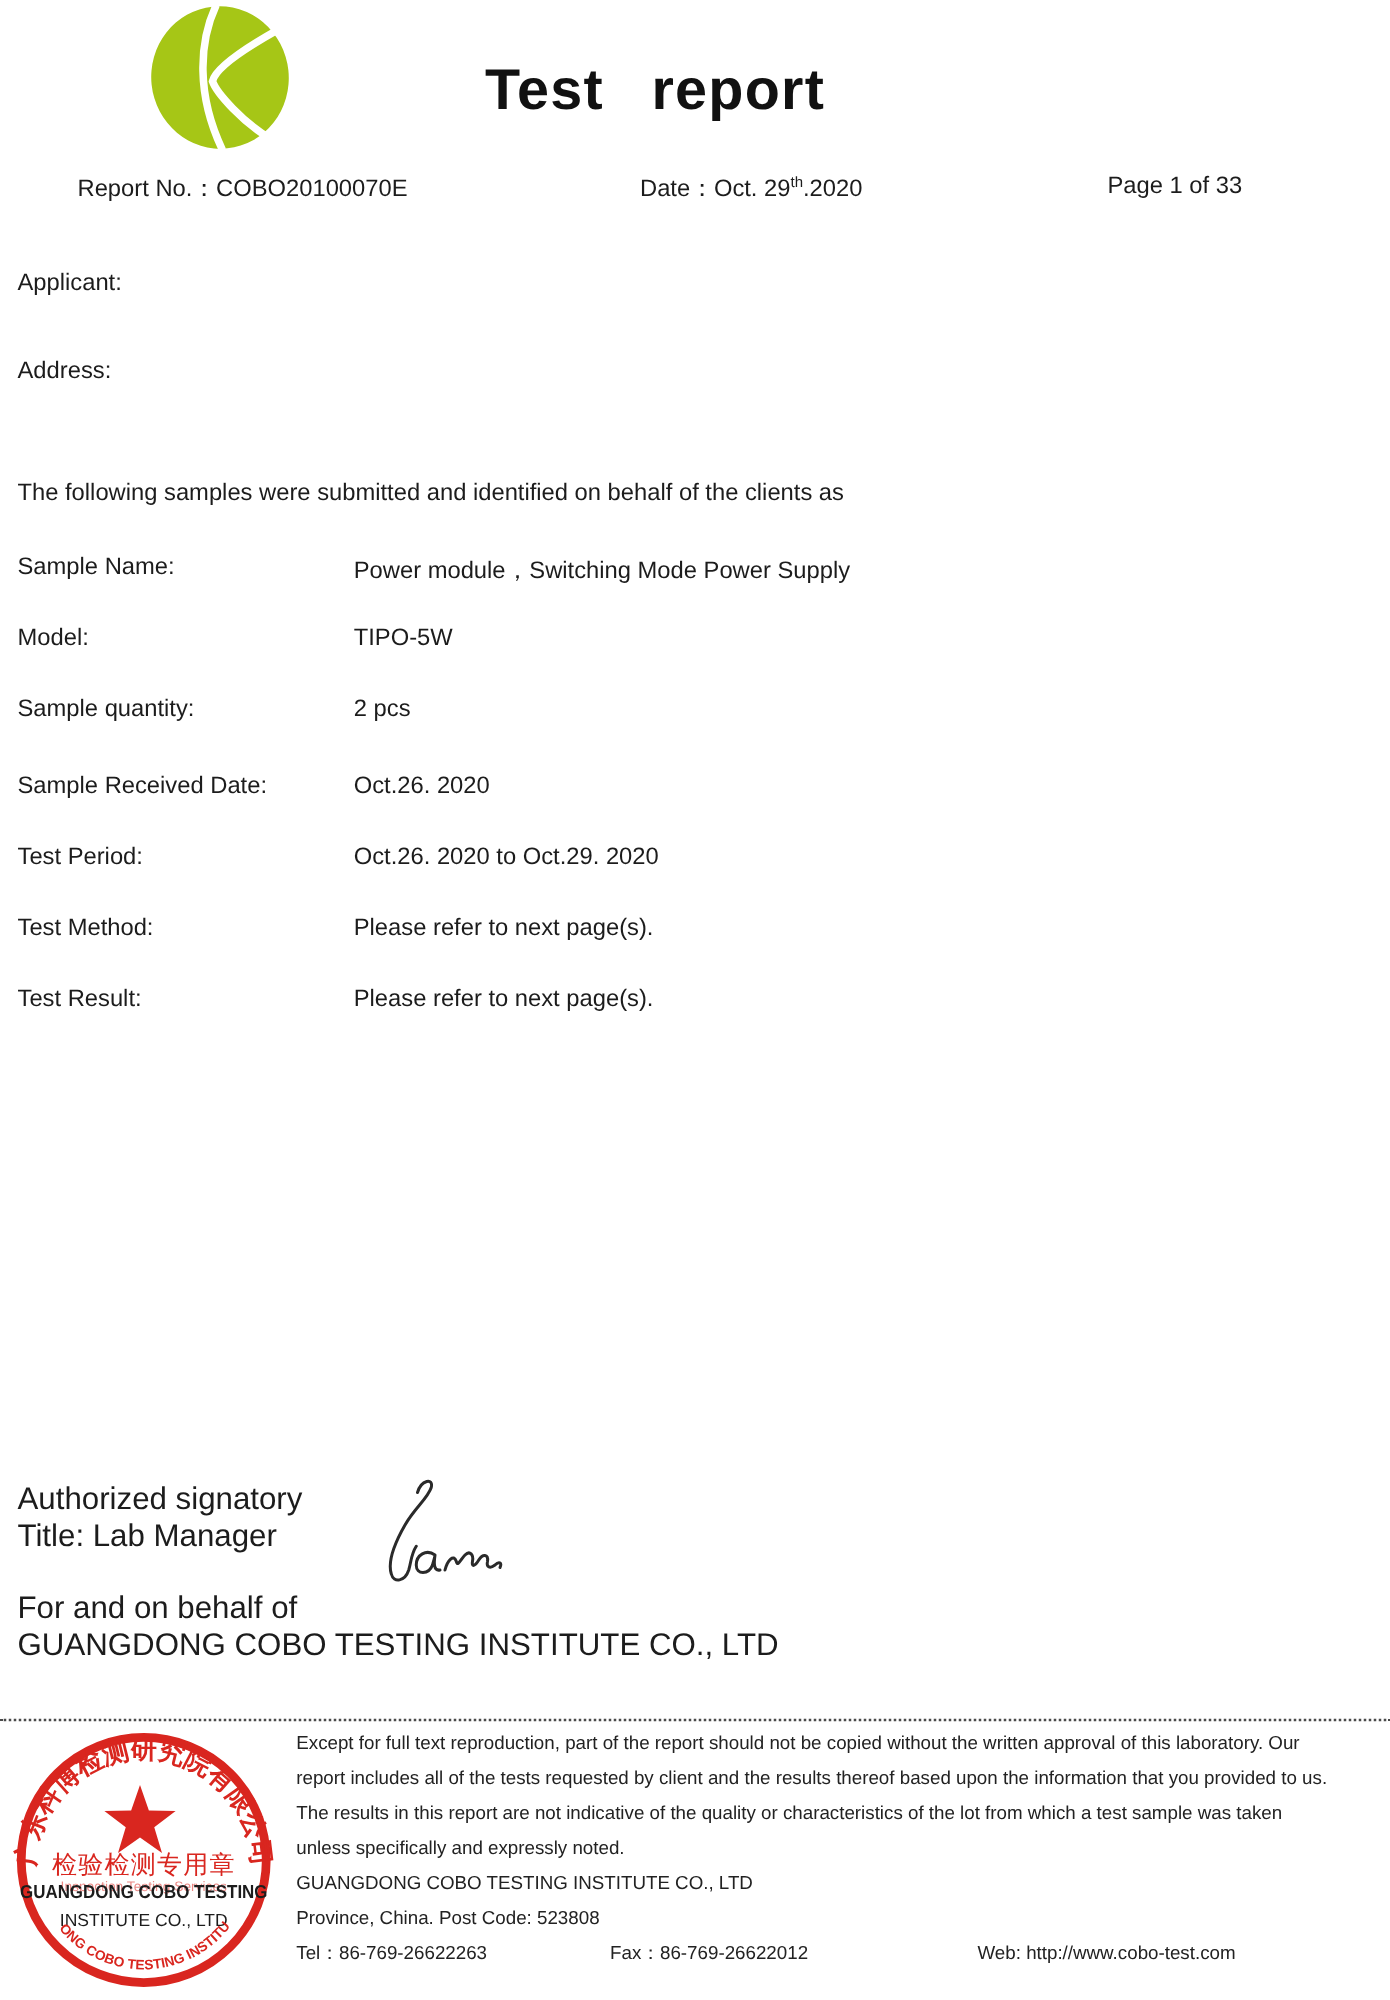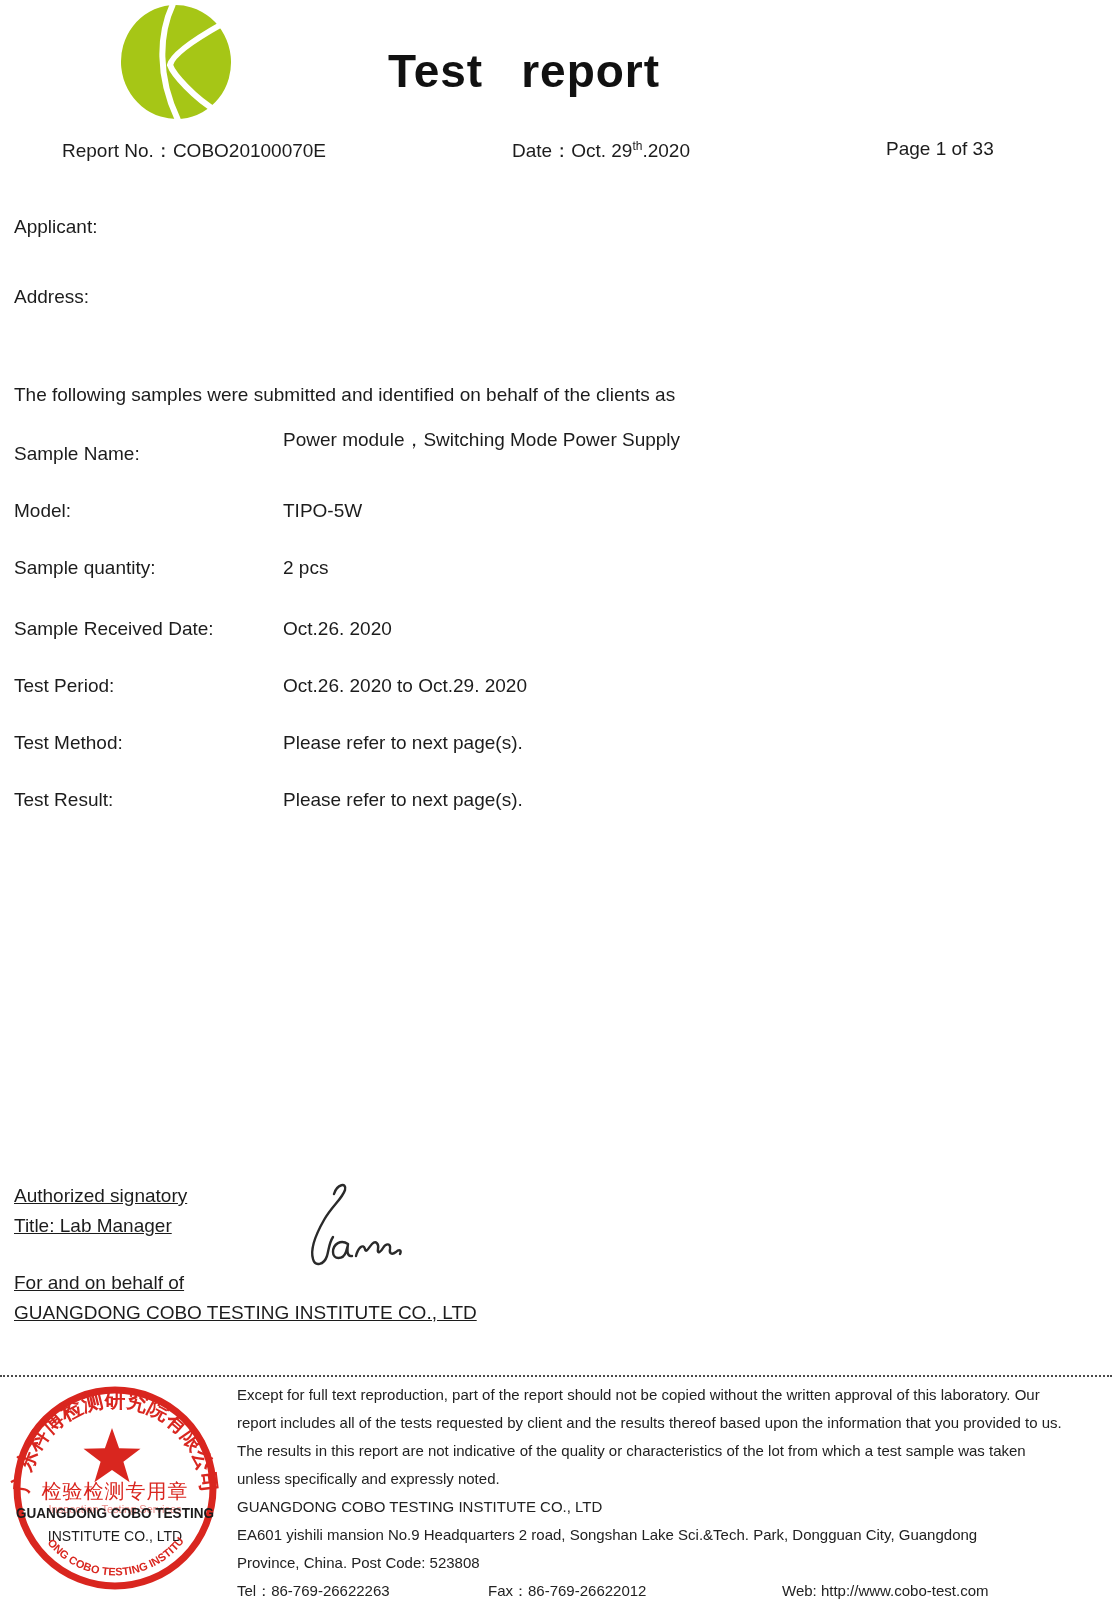--- a/index.html
+++ b/index.html
@@ -13,21 +13,21 @@
     overflow:hidden;
   }
   .abs { position:absolute; }
   .doc-title { top:44px; left:388px; font-size:46px; font-weight:bold; letter-spacing:1px; color:#111; }
   .doc-title .w2 { margin-left:38px; }
   .hdr { top:138px; font-size:19px; }
   .lbl { font-size:19px; color:#1c1c1c; }
   .val { font-size:19px; color:#1c1c1c; }
   sup.th { font-size:12px; vertical-align:super; line-height:0; }
   .intro { top:384px; left:14px; font-size:19px; }
-  .sig-block { font-size:19px;text-decoration:underline; }
+  .sig-block { font-size:25px; }
   .dotted-rule {
     top:1375px; left:0; width:1112px; height:0;
     border-top:2px dotted #4a4a4a;
   }
   .footer-block {
     top:1381px; left:237px; width:860px;
     font-size:15px; line-height:28px; color:#222;
   }
   .footer-contact span { display:inline-block; }
   .footer-contact .tel { width:251px; }
@@ -56,21 +56,21 @@
     <span>Date：</span><span>Oct. 29</span><sup class="th">th</sup><span>.2020</span>
   </div>
   <div class="abs hdr" style="left:886px;">Page 1 of 33</div>
 
   <div class="abs lbl" style="left:14px;  top:216px;">Applicant:</div>
   <div class="abs lbl" style="left:14px;  top:286px;">Address:</div>
 
   <div class="abs intro">The following samples were submitted and identified on behalf of the clients as</div>
 
   <div class="abs lbl" style="left:14px;  top:443px;">Sample Name:</div>
-  <div class="abs val" style="left:283px; top:427px;text-align:right;">Power module，Switching Mode Power Supply</div>
+  <div class="abs val" style="left:283px; top:443px;text-align:right;">Power module，Switching Mode Power Supply</div>
 
   <div class="abs lbl" style="left:14px;  top:500px;">Model:</div>
   <div class="abs val" style="left:283px; top:500px;">TIPO-5W</div>
 
   <div class="abs lbl" style="left:14px;  top:557px;">Sample quantity:</div>
   <div class="abs val" style="left:283px; top:557px;">2 pcs</div>
 
   <div class="abs lbl" style="left:14px;  top:618px;">Sample Received Date:</div>
   <div class="abs val" style="left:283px; top:618px;">Oct.26. 2020</div>
 
@@ -115,20 +115,19 @@
       <textPath href="#arcBottom" startOffset="50%" text-anchor="middle">GUANGDONG COBO TESTING INSTITUTE CO.,L</textPath>
     </text>
   </svg>
 
   <div class="abs footer-block">
     <div>Except for full text reproduction, part of the report should not be copied without the written approval of this laboratory. Our</div>
     <div>report includes all of the tests requested by client and the results thereof based upon the information that you provided to us.</div>
     <div>The results in this report are not indicative of the quality or characteristics of the lot from which a test sample was taken</div>
     <div>unless specifically and expressly noted.</div>
     <div>GUANGDONG COBO TESTING INSTITUTE CO., LTD</div>
-    <div>EA601 yishili mansion No.9 Headquarters 2 road, Songshan Lake Sci.&amp;Tech. Park, Dongguan City, Guangdong</div>
     <div>Province, China. Post Code: 523808</div>
     <div class="footer-contact">
       <span class="tel">Tel：86-769-26622263</span><span class="fax">Fax：86-769-26622012</span><span class="web">Web: http://www.cobo-test.com</span>
     </div>
   </div>
 
 </div>
 
 </body></html>

